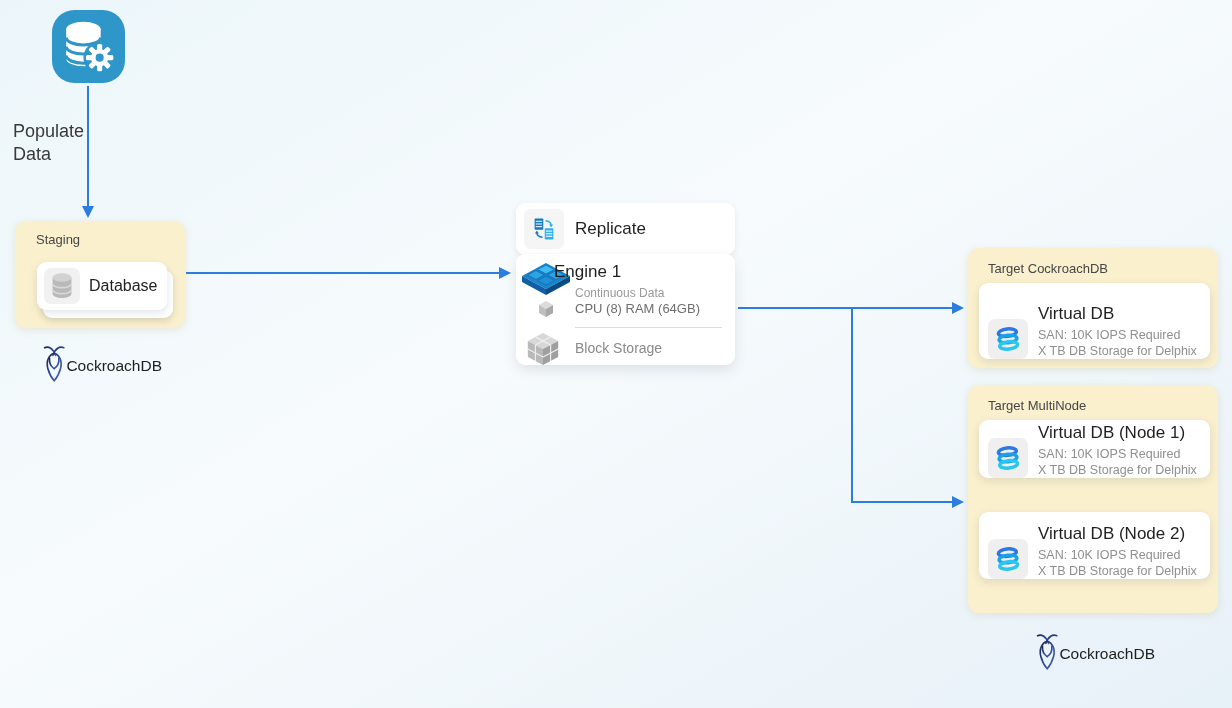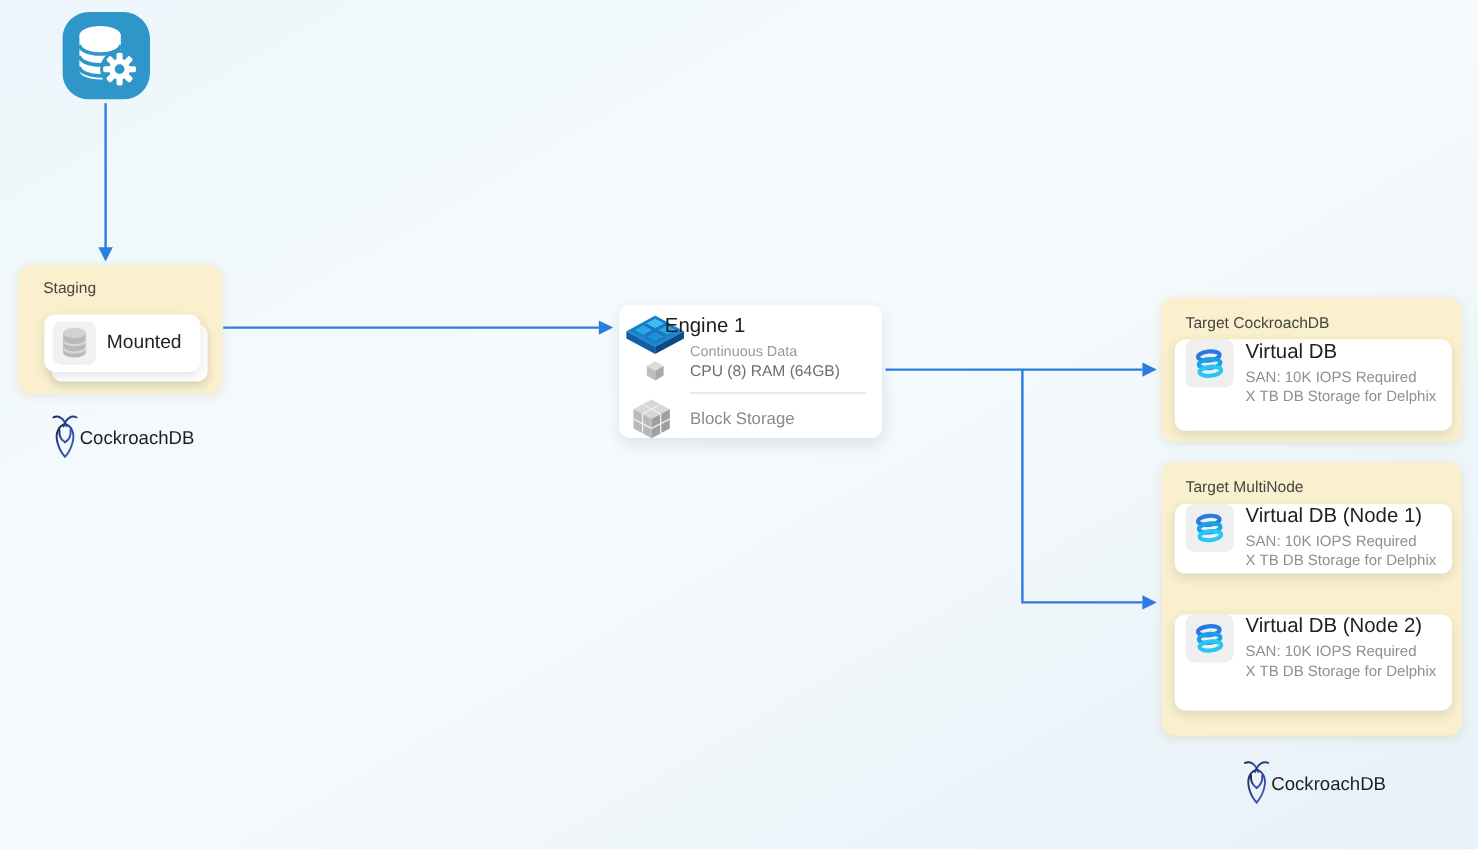--- a/index.html
+++ b/index.html
@@ -109,31 +109,31 @@
   .block-label { left: 575px; top: 340px; font-size: 14px; color: #8a8a8a; }
 
   
   .target-single { left: 968px; top: 248px; width: 250px; height: 120px; }
   .target-single .group-title { left: 20px; top: 13px; }
   .target-multi { left: 968px; top: 385px; width: 250px; height: 228px; }
   .target-multi .group-title { left: 20px; top: 13px; }
 
   .vdb-card {
     width: 231px; height: 76px;
-    display: flex; align-items: flex-start; gap: 10px; padding-left: 9px;
+    display: flex; align-items: flex-end; gap: 10px; padding-left: 9px;
     box-sizing: border-box;
   }
   .vdb-card .icon-tile { width: 40px; height: 40px; background: #efefef; }
   .vdb-text { display: flex; flex-direction: column; }
   .vdb-title { font-size: 17px; color: #1f1f1f; margin-bottom: 3px; }
   .vdb-line { font-size: 12.5px; color: #8f8f8f; line-height: 16px; }
 
   .vdb-single { left: 979px; top: 283px; }
   .vdb-node1  { left: 979px; top: 420px; height: 58px; }
-  .vdb-node2  { left: 979px; top: 512px; height: 80px; }
+  .vdb-node2  { left: 979px; top: 512px; height: 67px; }
 </style>
 </head>
 <body>
 
 <div id="canvas">
 
   <svg width="0" height="0" style="position:absolute" aria-hidden="true">
     <defs>
       <linearGradient id="crdb-grad" x1="0" y1="0" x2="1" y2="1">
         <stop offset="0" stop-color="#1b2550"></stop>
@@ -169,52 +169,76 @@
     <g fill="#ffffff">
       <rect x="44.5" y="33.5" width="5" height="27" rx="1.5"></rect>
       <rect x="44.5" y="33.5" width="5" height="27" rx="1.5" transform="rotate(45 47 47)"></rect>
       <rect x="44.5" y="33.5" width="5" height="27" rx="1.5" transform="rotate(90 47 47)"></rect>
       <rect x="44.5" y="33.5" width="5" height="27" rx="1.5" transform="rotate(135 47 47)"></rect>
       <circle cx="47" cy="47" r="8.5"></circle>
     </g>
     <circle cx="47" cy="47" r="4" fill="#2e96c8"></circle>
   </svg>
 
+  <div class="abs populate-label">Populate Data</div>
 
   <div class="abs group-box staging-box">
     <div class="group-title">Staging</div>
   </div>
   <div class="card db-card-behind"></div>
   <div class="card db-card">
     <div class="icon-tile">
       <svg width="24" height="28" viewBox="0 0 28 32">
         <path d="M3,6 L3,25 A11,5 0 0 0 25,25 L25,6 Z" fill="#b9b9b9"></path>
         <ellipse cx="14" cy="6" rx="11" ry="5" fill="#d2d2d2"></ellipse>
         <path d="M3,13 A11,5 0 0 0 25,13" stroke="#d8d8d8" stroke-width="2" fill="none"></path>
         <path d="M3,20 A11,5 0 0 0 25,20" stroke="#d8d8d8" stroke-width="2" fill="none"></path>
       </svg>
     </div>
-    <span class="db-card-label">Mounted</span>
+    <span class="db-card-label">Database</span>
   </div>
 
   <div class="abs crdb crdb-left">
     <svg width="48" height="66" viewBox="0 0 48 74">
       <g stroke="url(#crdb-grad)" stroke-width="3.2" fill="none" stroke-linecap="round">
         <path d="M5,5 C13,1.5 22,6 26.5,20"></path>
         <path d="M43,5 C35,1.5 26,6 21.5,20"></path>
         <path d="M24,16 C34,19 40.5,30 36.5,46 C33.5,57.5 28.5,65 24,70 C19.5,65 14.5,57.5 11.5,46 C7.5,30 14,19 24,16 Z"></path>
         <path d="M24,70 L24,46"></path>
         <path d="M24,46 C17.5,42 14,34.5 14.8,26"></path>
         <path d="M24,46 C30.5,42 34,34.5 33.2,26"></path>
       </g>
     </svg>
     <div class="crdb-label">CockroachDB</div>
   </div>
 
 
+  <div class="card replicate-card">
+    <div class="icon-tile">
+      <svg width="30" height="30" viewBox="0 0 40 40">
+        <rect x="7.5" y="6" width="11.5" height="15" rx="1" fill="#1579c8"></rect>
+        <g fill="rgba(255,255,255,0.85)">
+          <rect x="9" y="9" width="8.5" height="1.6"></rect>
+          <rect x="9" y="12.5" width="8.5" height="1.6"></rect>
+          <rect x="9" y="16" width="8.5" height="1.6"></rect>
+        </g>
+        <rect x="21" y="19" width="11.5" height="15" rx="1" fill="#2fb0ec"></rect>
+        <g fill="rgba(255,255,255,0.85)">
+          <rect x="22.5" y="22" width="8.5" height="1.6"></rect>
+          <rect x="22.5" y="25.5" width="8.5" height="1.6"></rect>
+          <rect x="22.5" y="29" width="8.5" height="1.6"></rect>
+        </g>
+        <path d="M22,9 C27,9.5 29.5,12 29.5,15" stroke="#2fb0ec" stroke-width="2" fill="none"></path>
+        <polygon points="26.8,14 32.2,14 29.5,18" fill="#2fb0ec"></polygon>
+        <path d="M18,31 C13,30.5 10.5,28 10.5,25" stroke="#1579c8" stroke-width="2" fill="none"></path>
+        <polygon points="7.8,26 13.2,26 10.5,22" fill="#1579c8"></polygon>
+      </svg>
+    </div>
+    <span class="replicate-label">Replicate</span>
+  </div>
 
   <div class="card engine-card"></div>
   <svg class="abs engine-icon" viewBox="0 0 56 62">
     <polygon points="28,6 52,19 28,32 4,19" fill="#1b84cd"></polygon>
     <polygon points="4,19 28,32 28,38 4,25" fill="#0f5ea6"></polygon>
     <polygon points="28,32 52,19 52,25 28,38" fill="#0a4a85"></polygon>
     <g stroke="#0e6cb4" stroke-width="0.8">
       <polygon points="28,8 36.5,12.5 28,17 19.5,12.5" fill="#3fbbf2"></polygon>
       <polygon points="18,13.5 26.5,18 18,22.5 9.5,18" fill="#2da3e2"></polygon>
       <polygon points="38,13.5 46.5,18 38,22.5 29.5,18" fill="#2da3e2"></polygon>

